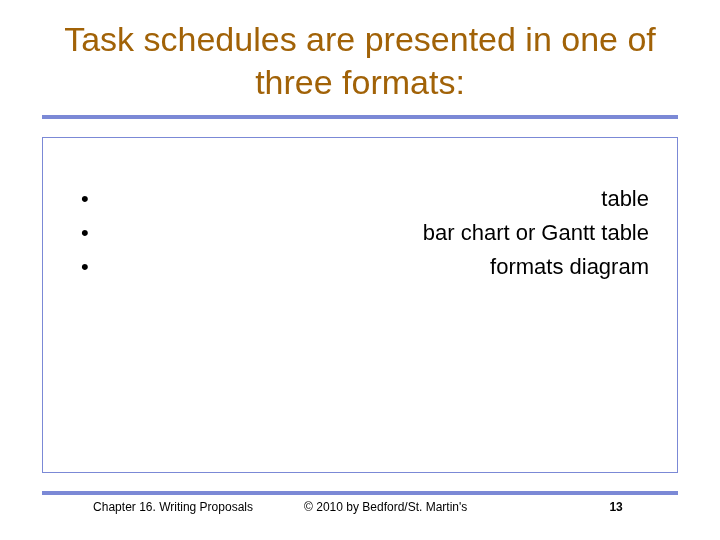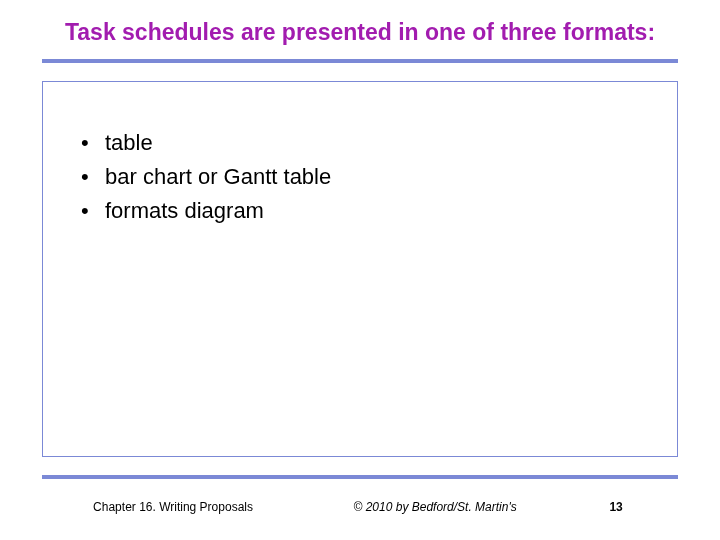--- a/index.html
+++ b/index.html
@@ -9,37 +9,38 @@
     font-family: Arial, Helvetica, sans-serif;
     position: relative;
   }
   .slide {
     width: 720px;
     height: 540px;
     position: relative;
     padding: 18px 0 0 0;
   }
   .title {
-    font-size: 23px;
-    font-weight: 700;
-    color: #a21caf;
+    font-size: 34px;
+    font-weight: 400;
+    color: #a16207;
     text-align: center;
     padding: 0 60px 12px 60px;
     line-height: 1.25;
   }
   .rule-thick {
     height: 4px;
     background: #7b89d6;
     margin: 0 42px;
   }
   .content-box {
     margin: 18px 42px 0 42px;
     border: 1px solid #7b89d6;
-    height: 376px;
+    height: 336px;
     padding: 44px 28px 20px 36px;
+    text-align: right;
   }
   .bullets {
     list-style: none;
   }
   .bullets li {
     font-size: 22px;
     color: #000000;
     line-height: 1.55;
     position: relative;
     padding-left: 26px;
@@ -66,22 +67,21 @@
     align-items: baseline;
     font-size: 12px;
     color: #000000;
   }
   .footer-left {
     width: 42%;
     text-align: center;
   }
   .footer-center {
     width: 42%;
-    text-align: center;
-    font-style: italic;
+    text-align: left;
   }
   .footer-right {
     width: 16%;
     text-align: center;
     font-weight: bold;
   }
 </style>
 </head>
 <body>
 

